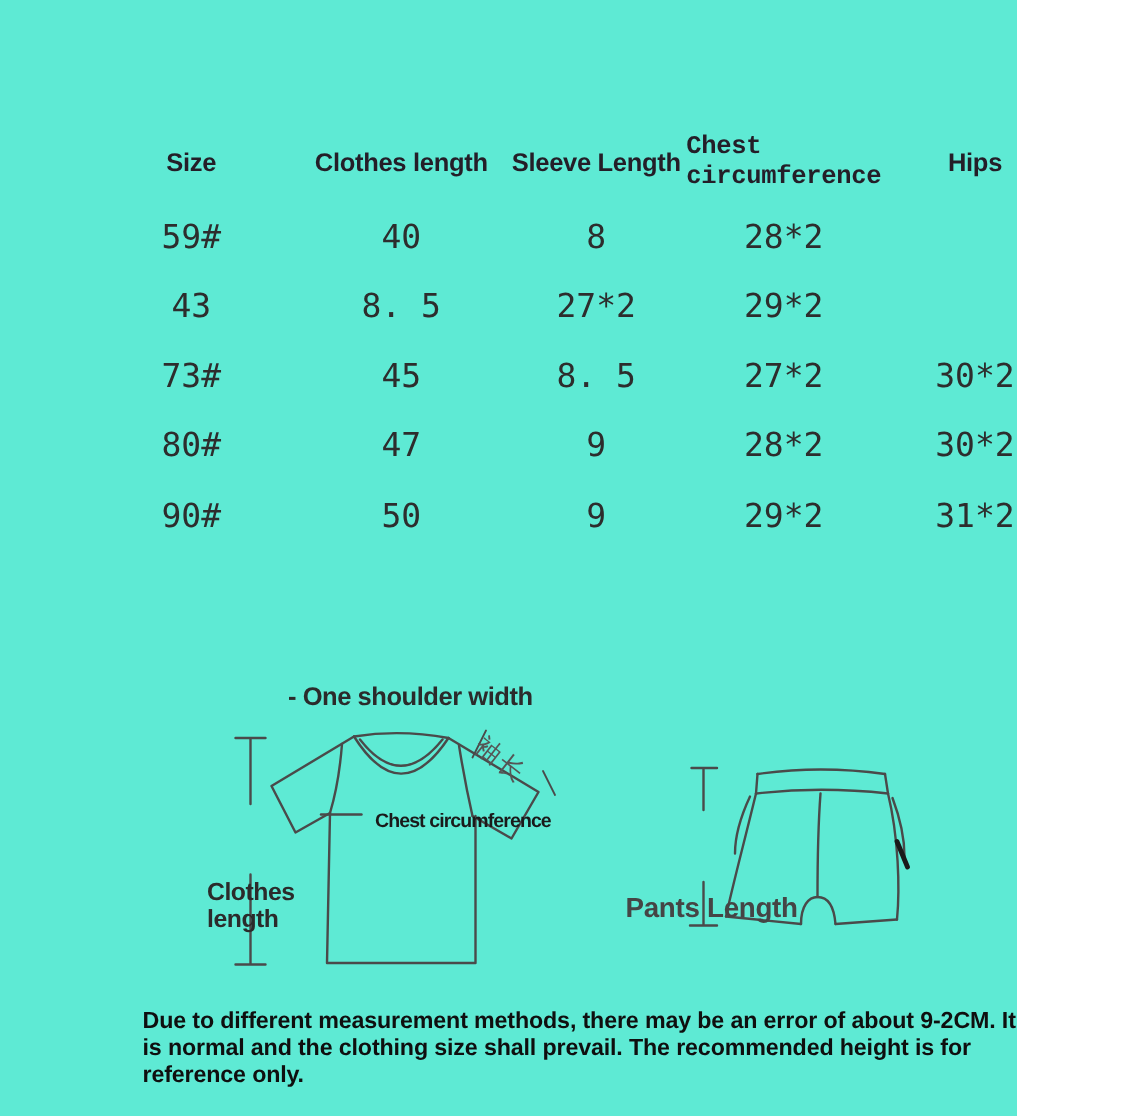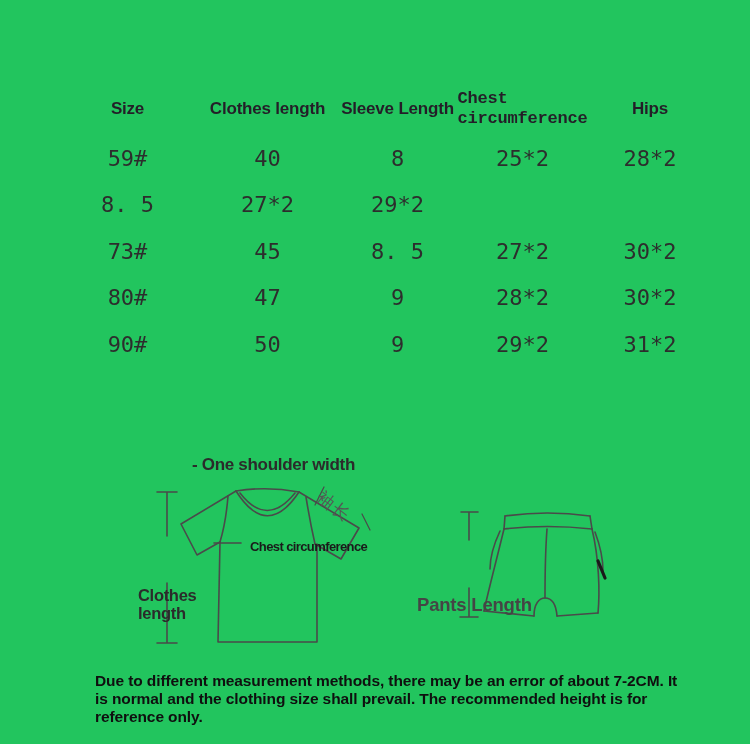--- a/index.html
+++ b/index.html
@@ -1,17 +1,17 @@
 <!DOCTYPE html>
 <html><head>
 <meta charset="utf-8">
 <style>
   html,body { margin:0; padding:0; background:#fff; }
   .canvas {
-    position:relative; width:750px; height:744px; background:#22c55e;
+    position:relative; width:678px; height:744px; background:#5eead4;
     font-family:"Liberation Sans", sans-serif; overflow:hidden;
   }
 
   
   .size-table { position:absolute; left:80px; top:86px; width:595px; }
   .t-row { display:grid; grid-template-columns:95px 185px 75px 175px 80px; align-items:center; }
   .t-head { height:46px; font-weight:bold; font-size:17px; letter-spacing:-0.2px; color:#241e28; }
   .t-body { margin-top:3px; }
   .t-data { height:46.5px; font-family:"DejaVu Sans Mono", monospace; font-size:22px; color:#2d2d2d; }
   .t-cell { display:flex; justify-content:center; align-items:center; white-space:nowrap; overflow:visible; }
@@ -60,24 +60,24 @@
       <div class="t-cell">
           <span>Hips</span>
         </div>
     </div>
 
     <div class="t-body">
       <div class="t-row t-data">
         <div class="t-cell">59#</div>
         <div class="t-cell">40</div>
         <div class="t-cell">8</div>
-        <div class="t-cell">25*2</div>
         <div class="t-cell">28*2</div>
       </div>
       <div class="t-row t-data">
+        <div class="t-cell">43</div>
         <div class="t-cell">8. 5</div>
         <div class="t-cell">27*2</div>
         <div class="t-cell">29*2</div>
       </div>
       <div class="t-row t-data">
         <div class="t-cell">73#</div>
         <div class="t-cell">45</div>
         <div class="t-cell">8. 5</div>
         <div class="t-cell">27*2</div>
         <div class="t-cell">30*2</div>
@@ -144,17 +144,17 @@
     </g>
   </svg>
 
   <div class="lbl lbl-shoulder">- One shoulder width</div>
   <div class="lbl lbl-clothes">Clothes
 length</div>
   <div class="lbl lbl-chest">Chest circumference</div>
   <div class="lbl lbl-sleevecn">袖长</div>
   <div class="lbl lbl-pants">Pants Length</div>
 
-  <div class="disclaimer">Due to different measurement methods, there may be an error of about 7-2CM. It
+  <div class="disclaimer">Due to different measurement methods, there may be an error of about 9-2CM. It
 is normal and the clothing size shall prevail. The recommended height is for
 reference only.</div>
 
 </div>
 
 </body></html>

